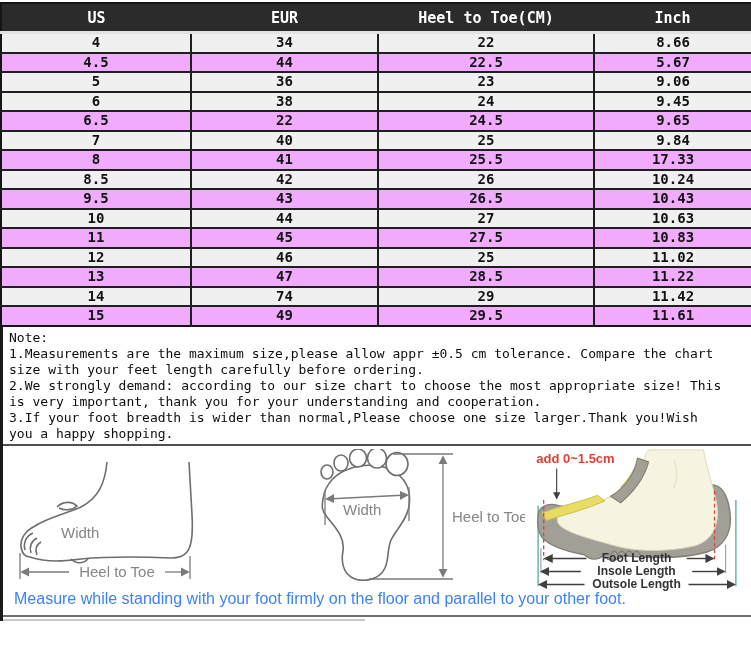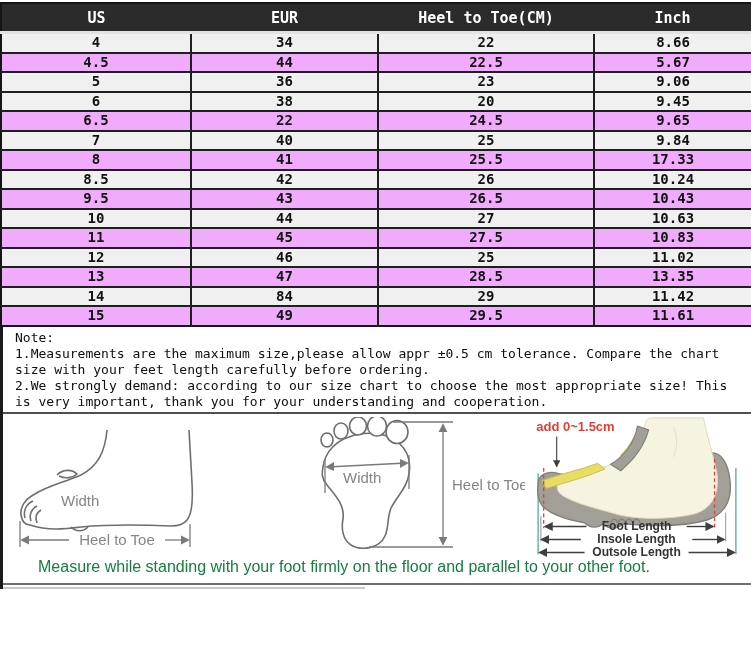--- a/index.html
+++ b/index.html
@@ -11,29 +11,29 @@
   table.size th{background:#2b2b2b;color:#ffffff;font:bold 15px "DejaVu Sans Mono",monospace;
                 height:27px;border-bottom:3px solid #e2e2e2;padding:0;margin-top:20px;}
   table.size td{text-align:center;font:bold 14px "DejaVu Sans Mono",monospace;color:#121212;
                 height:17.5px;line-height:17px;padding:0;
                 border-left:2px solid #1f1f1f;border-top:2px solid #1f1f1f;}
   table.size td:first-child{border-left:none;}
   tr.light{background:#f1f0f0;}
   tr.dark{background:#f0abfc;}
   
   .lower{border-left:3px solid #1a1a1a;background:#fff;}
-  .notes{width:716px;padding:3px 0 2px 12px;font:13px/16px "DejaVu Sans Mono",monospace;
+  .notes{width:716px;padding:3px 0 2px 6px;font:13px/16px "DejaVu Sans Mono",monospace;
          color:#0d0d0d;}
   .panel{position:relative;height:169px;border-top:2px solid #4f4f4f;
          border-bottom:2px solid #707070;background:#fff;}
   .d-left{position:absolute;left:10px;top:14px;}
   .d-mid{position:absolute;left:272px;top:3px;}
   .d-right{position:absolute;left:528px;top:2px;}
-  .caption{position:absolute;left:35px;top:144px;font:16px "Liberation Sans",sans-serif;
-           color:#15803d;white-space:nowrap;}
+  .caption{position:absolute;left:11px;top:144px;font:16px "Liberation Sans",sans-serif;
+           color:#3b82f6;white-space:nowrap;}
   .gray-line{margin-top:2px;width:362px;height:2px;background:#c8c8c8;}
   
   .lbl{fill:#868686;font:15px "Liberation Sans",sans-serif;}
   .lblB{fill:#333333;font:bold 13px "Liberation Sans",sans-serif;}
   .redlbl{fill:#e04038;font:bold 14px "Liberation Sans",sans-serif;}
 </style>
 </head>
 <body>
 
 <div class="page">
@@ -68,21 +68,21 @@
         </tr>
         <tr class="light">
           <td>5</td>
           <td>36</td>
           <td>23</td>
           <td>9.06</td>
         </tr>
         <tr class="light">
           <td>6</td>
           <td>38</td>
-          <td>20</td>
+          <td>24</td>
           <td>9.45</td>
         </tr>
         <tr class="dark">
           <td>6.5</td>
           <td>22</td>
           <td>24.5</td>
           <td>9.65</td>
         </tr>
         <tr class="light">
           <td>7</td>
@@ -123,43 +123,44 @@
         <tr class="light">
           <td>12</td>
           <td>46</td>
           <td>25</td>
           <td>11.02</td>
         </tr>
         <tr class="dark">
           <td>13</td>
           <td>47</td>
           <td>28.5</td>
-          <td>13.35</td>
+          <td>11.22</td>
         </tr>
         <tr class="light">
           <td>14</td>
-          <td>84</td>
+          <td>74</td>
           <td>29</td>
           <td>11.42</td>
         </tr>
         <tr class="dark">
           <td>15</td>
           <td>49</td>
           <td>29.5</td>
           <td>11.61</td>
         </tr>
       </tbody>
   </table>
 
   <div class="lower">
 
     <div class="notes">
       <div>Note:</div>
       <div>1.Measurements are the maximum size,please allow appr ±0.5 cm tolerance. Compare the chart size with your feet length carefully before ordering.</div>
       <div>2.We strongly demand: according to our size chart to choose the most appropriate size! This is very important, thank you for your understanding and cooperation.</div>
+      <div>3.If your foot breadth is wider than normal,Please choose one size larger.Thank you!Wish you a happy shopping.</div>
     </div>
 
     <div class="panel">
 
       <svg class="d-left" width="215" height="123" viewBox="0 0 215 123">
         <defs>
           <marker id="agl" viewBox="0 0 10 10" refX="8" refY="5" markerWidth="7" markerHeight="7" orient="auto-start-reverse">
               <path d="M0,0 L10,5 L0,10 Z" fill="#7a7a7a"></path>
             </marker>
         </defs>

